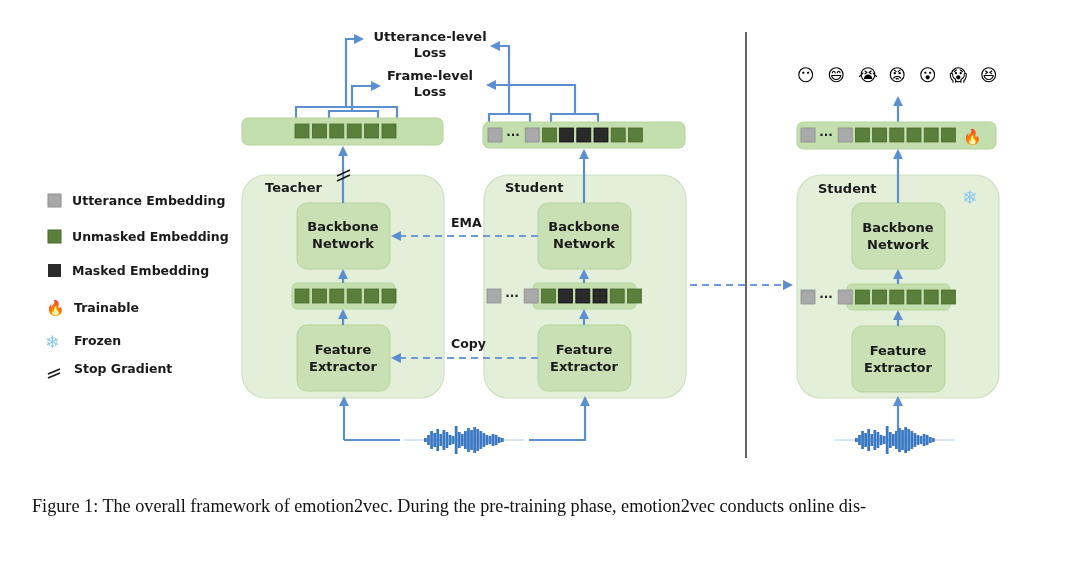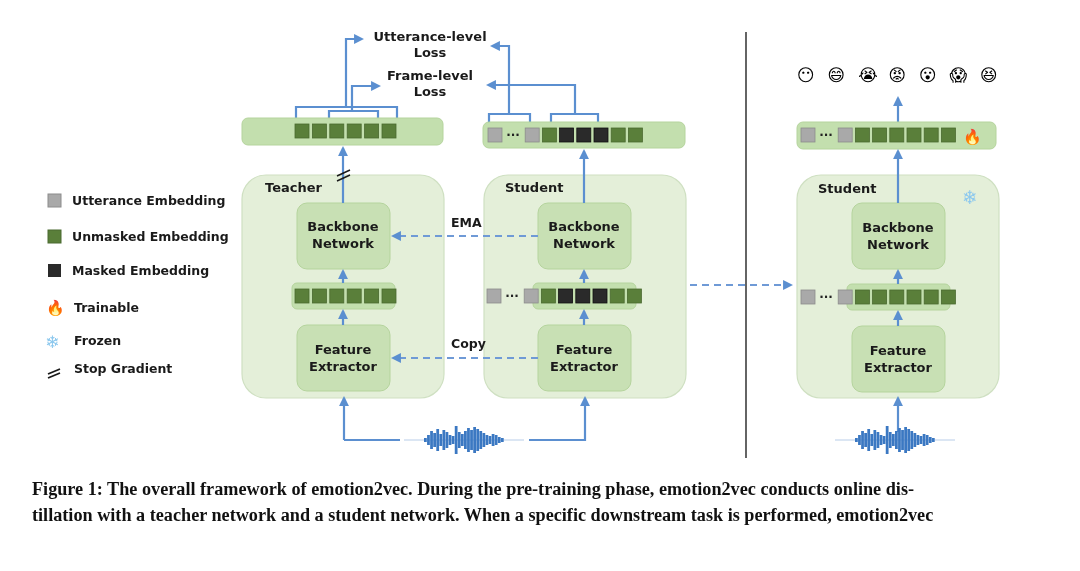--- a/index.html
+++ b/index.html
@@ -3,21 +3,21 @@
 <meta charset="utf-8">
 <style>
   html, body { margin:0; padding:0; background:#ffffff; }
   body { width:1080px; height:571px; position:relative; overflow:hidden; font-family:"DejaVu Sans", sans-serif; }
   #diagram { position:absolute; left:0; top:0; width:1080px; height:465px; }
   .lbl { font-family:"DejaVu Sans", sans-serif; font-weight:bold; fill:#1a1a1a; }
   .legend-text { font-size:12.5px; }
   .box-text { font-size:13px; text-anchor:middle; }
   .conn { stroke:#5b8fd0; stroke-width:2.2; fill:none; }
   .dash { stroke:#6f9ad6; stroke-width:2.2; fill:none; stroke-dasharray:7 5; }
-  .caption { position:absolute; left:32px; top:476px; width:1000px; font-family:"Liberation Serif", serif; font-size:18.2px; line-height:26px; color:#111; text-align:justify;font-weight:bold; }
+  .caption { position:absolute; left:32px; top:493px; width:1000px; font-family:"Liberation Serif", serif; font-size:18.2px; line-height:26px; color:#111; text-align:justify; }
   .caption .ln { display:block; white-space:nowrap; }
 </style>
 </head>
 <body>
 
 <svg id="diagram" viewBox="0 0 1080 465" xmlns="http://www.w3.org/2000/svg">
   <defs>
     <marker id="arr" viewBox="0 0 10 10" refX="8" refY="5" markerWidth="4.5" markerHeight="4.5" orient="auto-start-reverse">
       <path d="M0,0 L10,5 L0,10 z" fill="#5b8fd0"></path>
     </marker>
@@ -275,14 +275,13 @@
       <rect x="919.6153846153846" y="436" width="2.7692307692307696" height="8" fill="#3b78c2"></rect>
       <rect x="922.6923076923077" y="434" width="2.7692307692307696" height="12" fill="#3b78c2"></rect>
       <rect x="925.7692307692307" y="435" width="2.7692307692307696" height="10" fill="#3b78c2"></rect>
       <rect x="928.8461538461538" y="437" width="2.7692307692307696" height="6" fill="#3b78c2"></rect>
       <rect x="931.9230769230769" y="438" width="2.7692307692307696" height="4" fill="#3b78c2"></rect>
     </g>
 </svg>
 
 <div class="caption">
   <span class="ln">Figure 1: The overall framework of emotion2vec. During the pre-training phase, emotion2vec conducts online dis-</span>
-  <span class="ln">tillation with a teacher network and a student network. When a specific downstream task is performed, emotion2vec</span>
 </div>
 
 </body></html>

